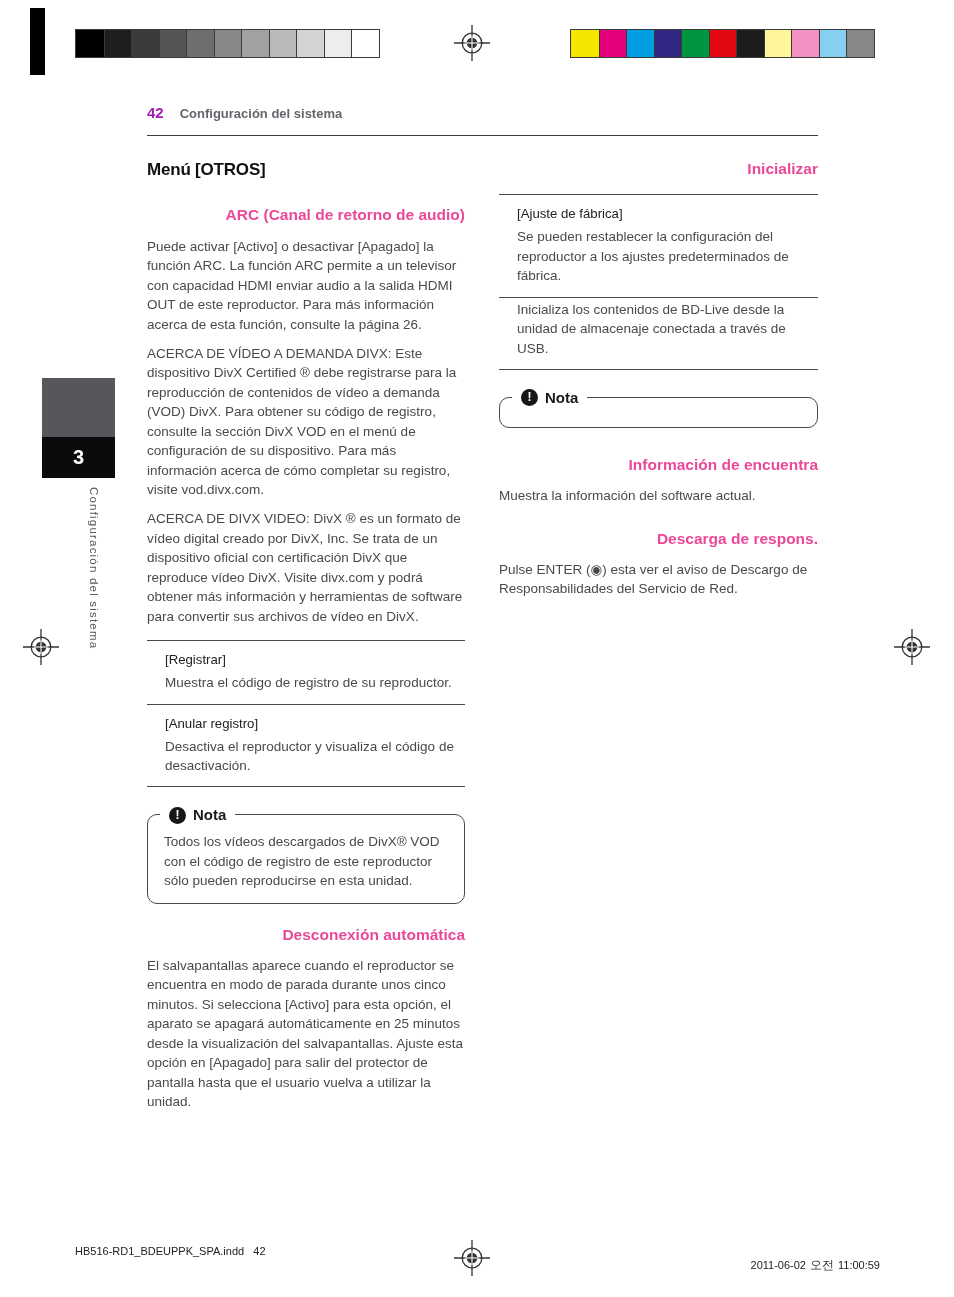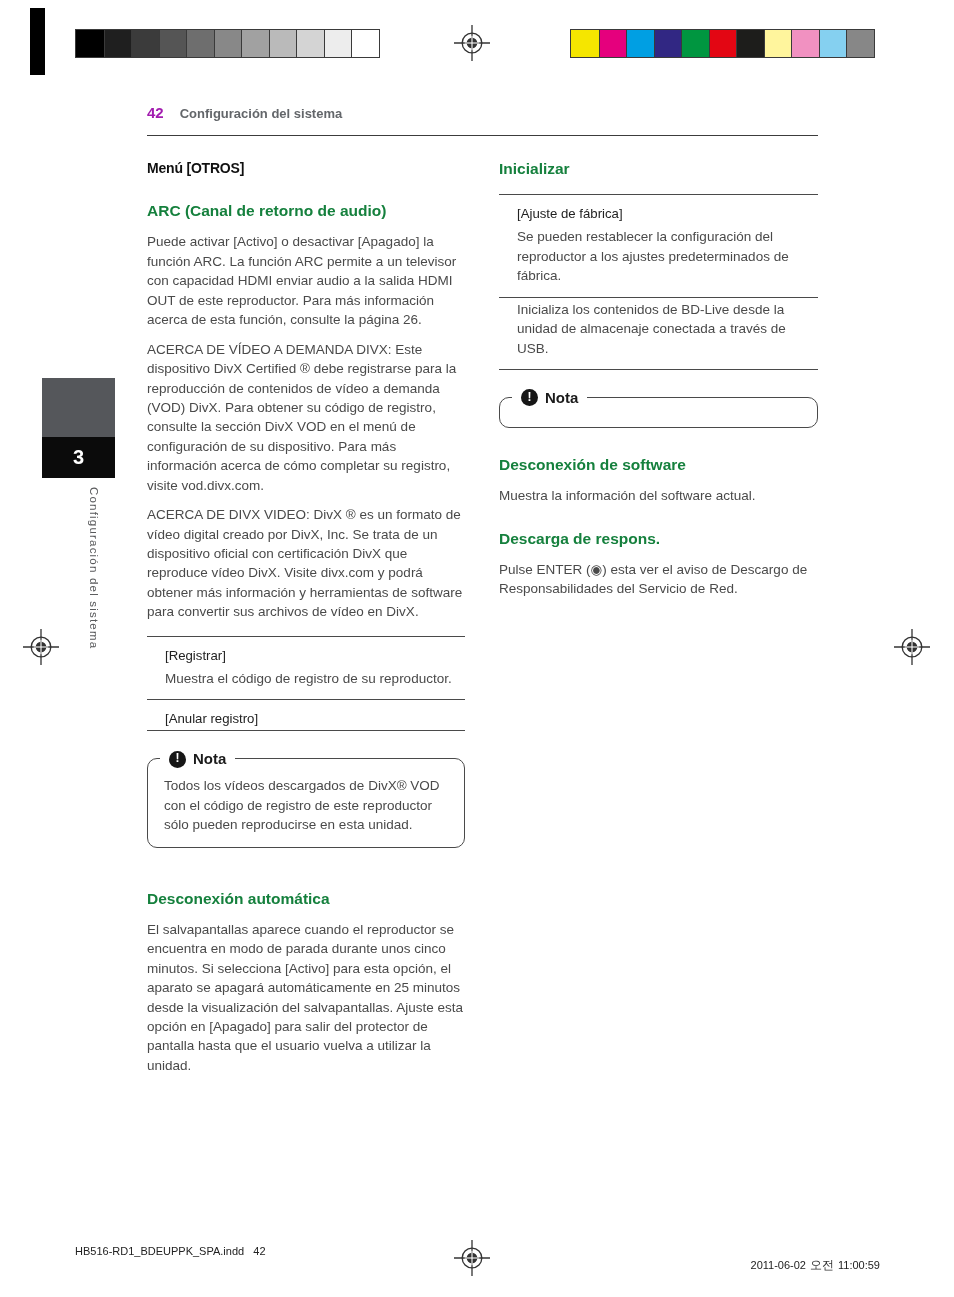--- a/index.html
+++ b/index.html
@@ -32,22 +32,22 @@
   .tab-gray { height:59px; background:#55575b; }
   .tab-black { height:41px; background:#0b0b0b; color:#fff; font-size:20px; font-weight:bold;
                display:flex; align-items:center; justify-content:center; }
   .vtext { position:absolute; left:88px; top:487px; writing-mode:vertical-rl;
            font-size:11.5px; color:#58595b; letter-spacing:1.2px; }
 
   
   .col { position:absolute; top:158px; font-size:13.5px; line-height:1.44; color:#4a4a4a; }
   .col-left { left:147px; width:318px; }
   .col-right { left:499px; width:319px; }
-  .doc-title { font-size:14px; font-weight:bold; color:#101010; margin-bottom:22px; letter-spacing:-0.2px; }
-  .sec-h { font-size:15.5px; font-weight:bold; color:#15803d; margin:22px 0 10px; }
+  .doc-title { font-size:17px; font-weight:bold; color:#101010; margin-bottom:22px; letter-spacing:-0.2px; }
+  .sec-h { font-size:15.5px; font-weight:bold; color:#ec4899; margin:22px 0 10px;text-align:right; }
   .sec-h.first { margin-top:0; }
   .body-p { margin-bottom:10px; }
 
   .terms { margin-top:14px; }
   .rule { border-top:1.2px solid #4a4a4a; }
   .term { font-weight:normal; color:#222; padding:9px 0 2px 18px; font-size:13.2px; }
   .tdesc { padding:2px 0 11px 18px; }
 
   .notebox { position:relative; border:1.3px solid #4a4a4a; border-radius:10px;
              margin-top:27px; padding:17px 14px 12px 16px; }
@@ -147,32 +147,33 @@
 
     <p class="body-p">ACERCA DE VÍDEO A DEMANDA DIVX: Este dispositivo DivX Certified ® debe registrarse para la reproducción de contenidos de vídeo a demanda (VOD) DivX. Para obtener su código de registro, consulte la sección DivX VOD en el menú de configuración de su dispositivo. Para más información acerca de cómo completar su registro, visite vod.divx.com.</p>
     <p class="body-p">ACERCA DE DIVX VIDEO: DivX ® es un formato de vídeo digital creado por DivX, Inc. Se trata de un dispositivo oficial con certificación DivX que reproduce vídeo DivX. Visite divx.com y podrá obtener más información y herramientas de software para convertir sus archivos de vídeo en DivX.</p>
 
     <div class="terms">
       <div class="rule"></div>
       <div class="term">[Registrar]</div>
       <div class="tdesc">Muestra el código de registro de su reproductor.</div>
       <div class="rule"></div>
       <div class="term">[Anular registro]</div>
+      <div class="tdesc">Desactiva el reproductor y visualiza el código de desactivación.</div>
       <div class="rule"></div>
     </div>
 
     <div class="notebox">
       <div class="notelabel">
         <span class="noteicon">!</span>
         <span>Nota</span>
       </div>
       <div>Todos los vídeos descargados de DivX® VOD con el código de registro de este reproductor sólo pueden reproducirse en esta unidad.</div>
     </div>
 
-    <div class="sec-h" style="margin-top:40px;">Desconexión automática</div>
+    <div class="sec-h" style="margin-top:20px;">Desconexión automática</div>
     <p class="body-p">El salvapantallas aparece cuando el reproductor se encuentra en modo de parada durante unos cinco minutos. Si selecciona [Activo] para esta opción, el aparato se apagará automáticamente en 25 minutos desde la visualización del salvapantallas. Ajuste esta opción en [Apagado] para salir del protector de pantalla hasta que el usuario vuelva a utilizar la unidad.</p>
   </div>
 
   <div class="col col-right">
     <div class="sec-h first">Inicializar</div>
 
     <div class="terms">
       <div class="rule"></div>
       <div class="term">[Ajuste de fábrica]</div>
       <div class="tdesc">Se pueden restablecer la configuración del reproductor a los ajustes predeterminados de fábrica.</div>
@@ -181,21 +182,21 @@
       <div class="rule"></div>
     </div>
 
     <div class="notebox">
       <div class="notelabel">
         <span class="noteicon">!</span>
         <span>Nota</span>
       </div>
     </div>
 
-    <div class="sec-h" style="margin-top:26px;">Desconexión de software</div>
+    <div class="sec-h" style="margin-top:26px;">Información de encuentra</div>
     <p class="body-p">Muestra la información del software actual.</p>
 
     <div class="sec-h">Descarga de respons.</div>
     <p class="body-p">Pulse ENTER (◉) esta ver el aviso de Descargo de Responsabilidades del Servicio de Red.</p>
   </div>
 
   <div class="footer-left">HB516-RD1_BDEUPPK_SPA.indd   42</div>
   <div class="footer-right">
     <span>2011-06-02</span><span class="pfx">오전</span><span>11:00:59</span>
   </div>

